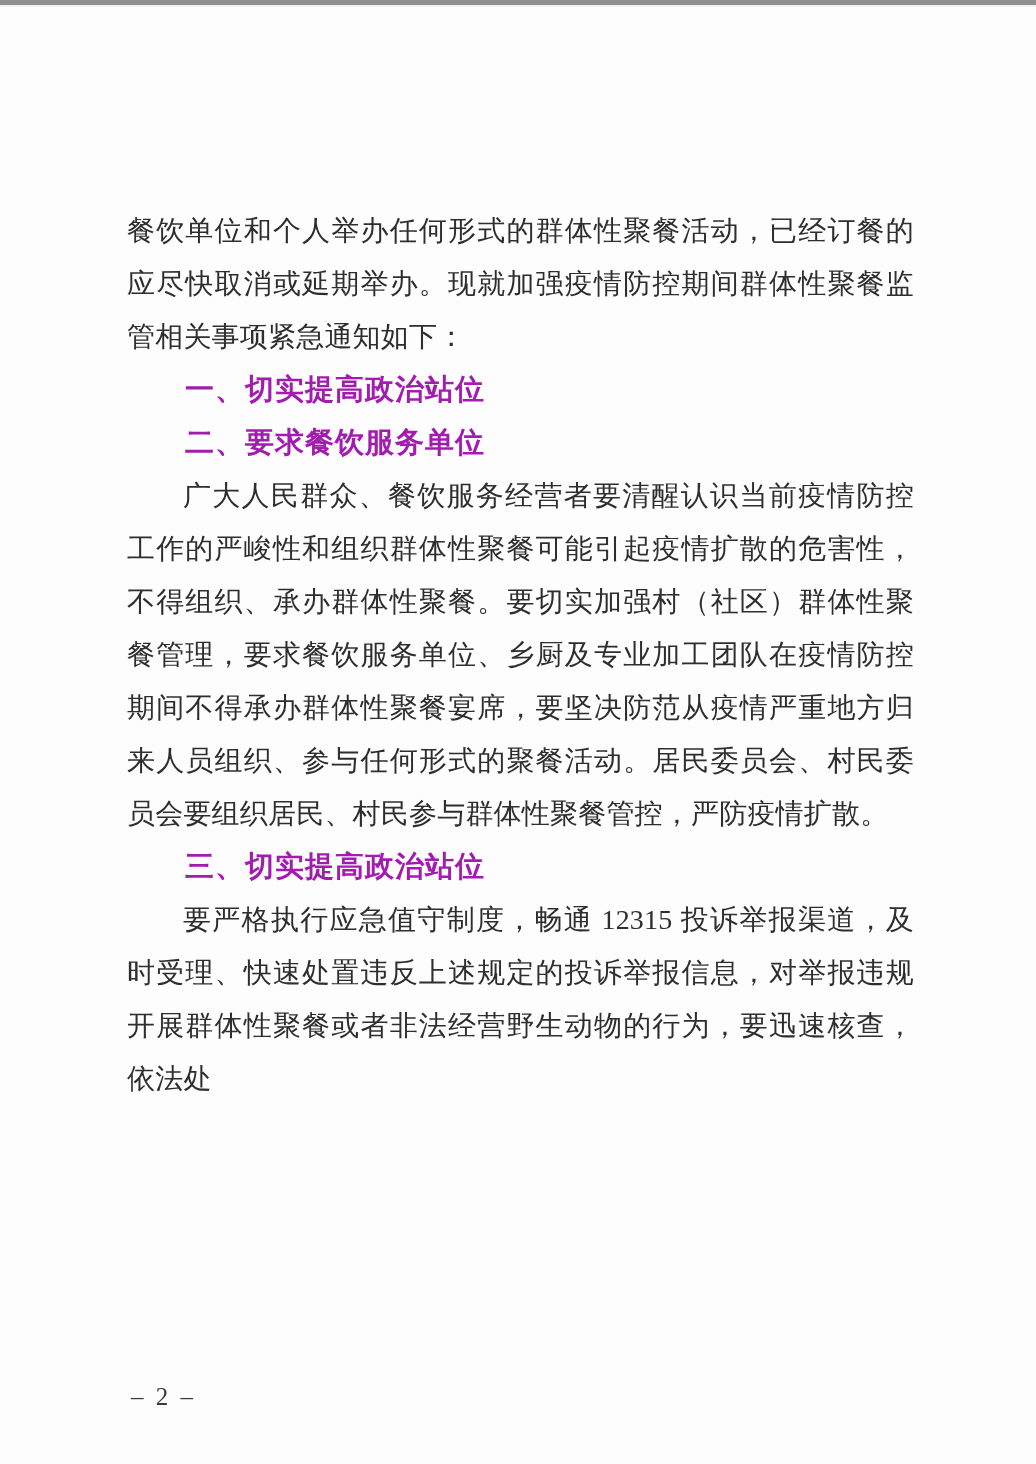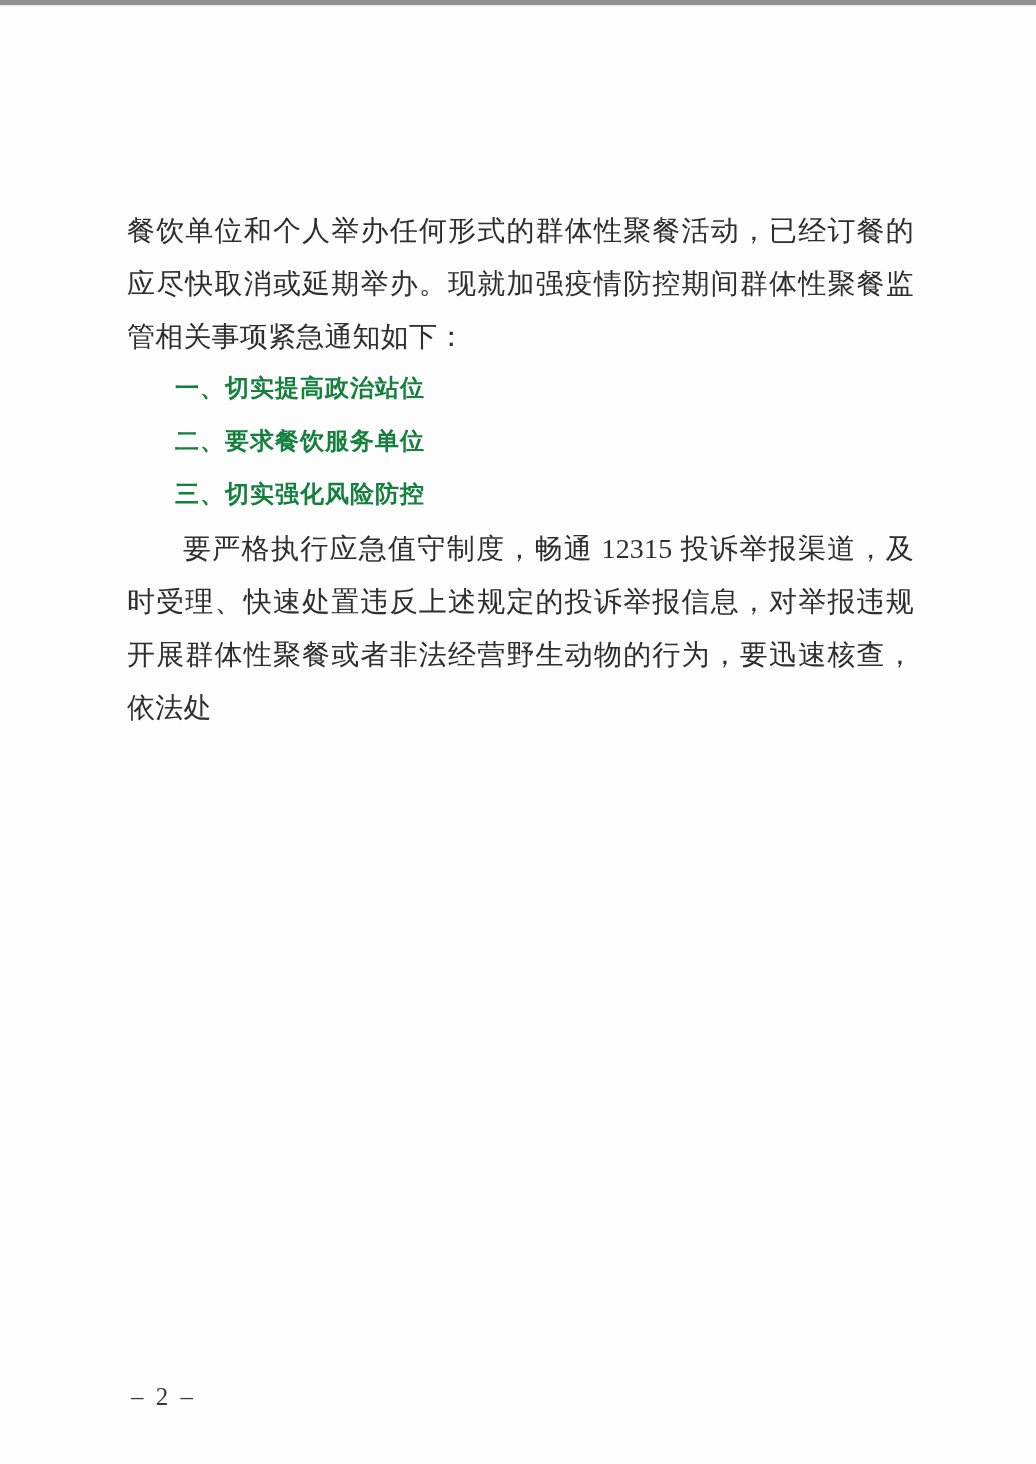--- a/index.html
+++ b/index.html
@@ -40,25 +40,25 @@
     margin: 0;
     text-align: justify;
     text-justify: inter-character;
     text-indent: 2em;
   }
   p.body.continued {
     text-indent: 0;
   }
   h2.heading {
     margin: 0;
-    font-family: Liberation Mono, monospace;
-    font-size: 24px;
+    font-family: Liberation Serif, serif;
+    font-size: 29px;
     line-height: 53px;
     font-weight: 700;
-    color: #15803d;
+    color: #a21caf;
     text-indent: 2em;
     letter-spacing: 1px;
   }
   .page-number {
     position: absolute;
     left: 131px;
     top: 1381px;
     font-family: "Liberation Serif", "DejaVu Serif", serif;
     font-size: 25px;
     line-height: 32px;
@@ -75,22 +75,23 @@
 
   <div class="content">
 
     <p class="body continued">餐饮单位和个人举办任何形式的群体性聚餐活动，已经订餐的应尽快取消或延期举办。现就加强疫情防控期间群体性聚餐监管相关事项紧急通知如下：</p>
 
     <h2 class="heading">一、切实提高政治站位</h2>
 
 
     <h2 class="heading">二、要求餐饮服务单位</h2>
 
+    <p class="body">广大人民群众、餐饮服务经营者要清醒认识当前疫情防控工作的严峻性和组织群体性聚餐可能引起疫情扩散的危害性，不得组织、承办群体性聚餐。要切实加强村（社区）群体性聚餐管理，要求餐饮服务单位、乡厨及专业加工团队在疫情防控期间不得承办群体性聚餐宴席，要坚决防范从疫情严重地方归来人员组织、参与任何形式的聚餐活动。居民委员会、村民委员会要组织居民、村民参与群体性聚餐管控，严防疫情扩散。</p>
 
-    <h2 class="heading">三、切实强化风险防控</h2>
+    <h2 class="heading">三、切实提高政治站位</h2>
 
     <p class="body">要严格执行应急值守制度，畅通 12315 投诉举报渠道，及时受理、快速处置违反上述规定的投诉举报信息，对举报违规开展群体性聚餐或者非法经营野生动物的行为，要迅速核查，依法处</p>
 
   </div>
 
   <div class="page-number">– 2 –</div>
 
 </div>
 
 </body></html>

